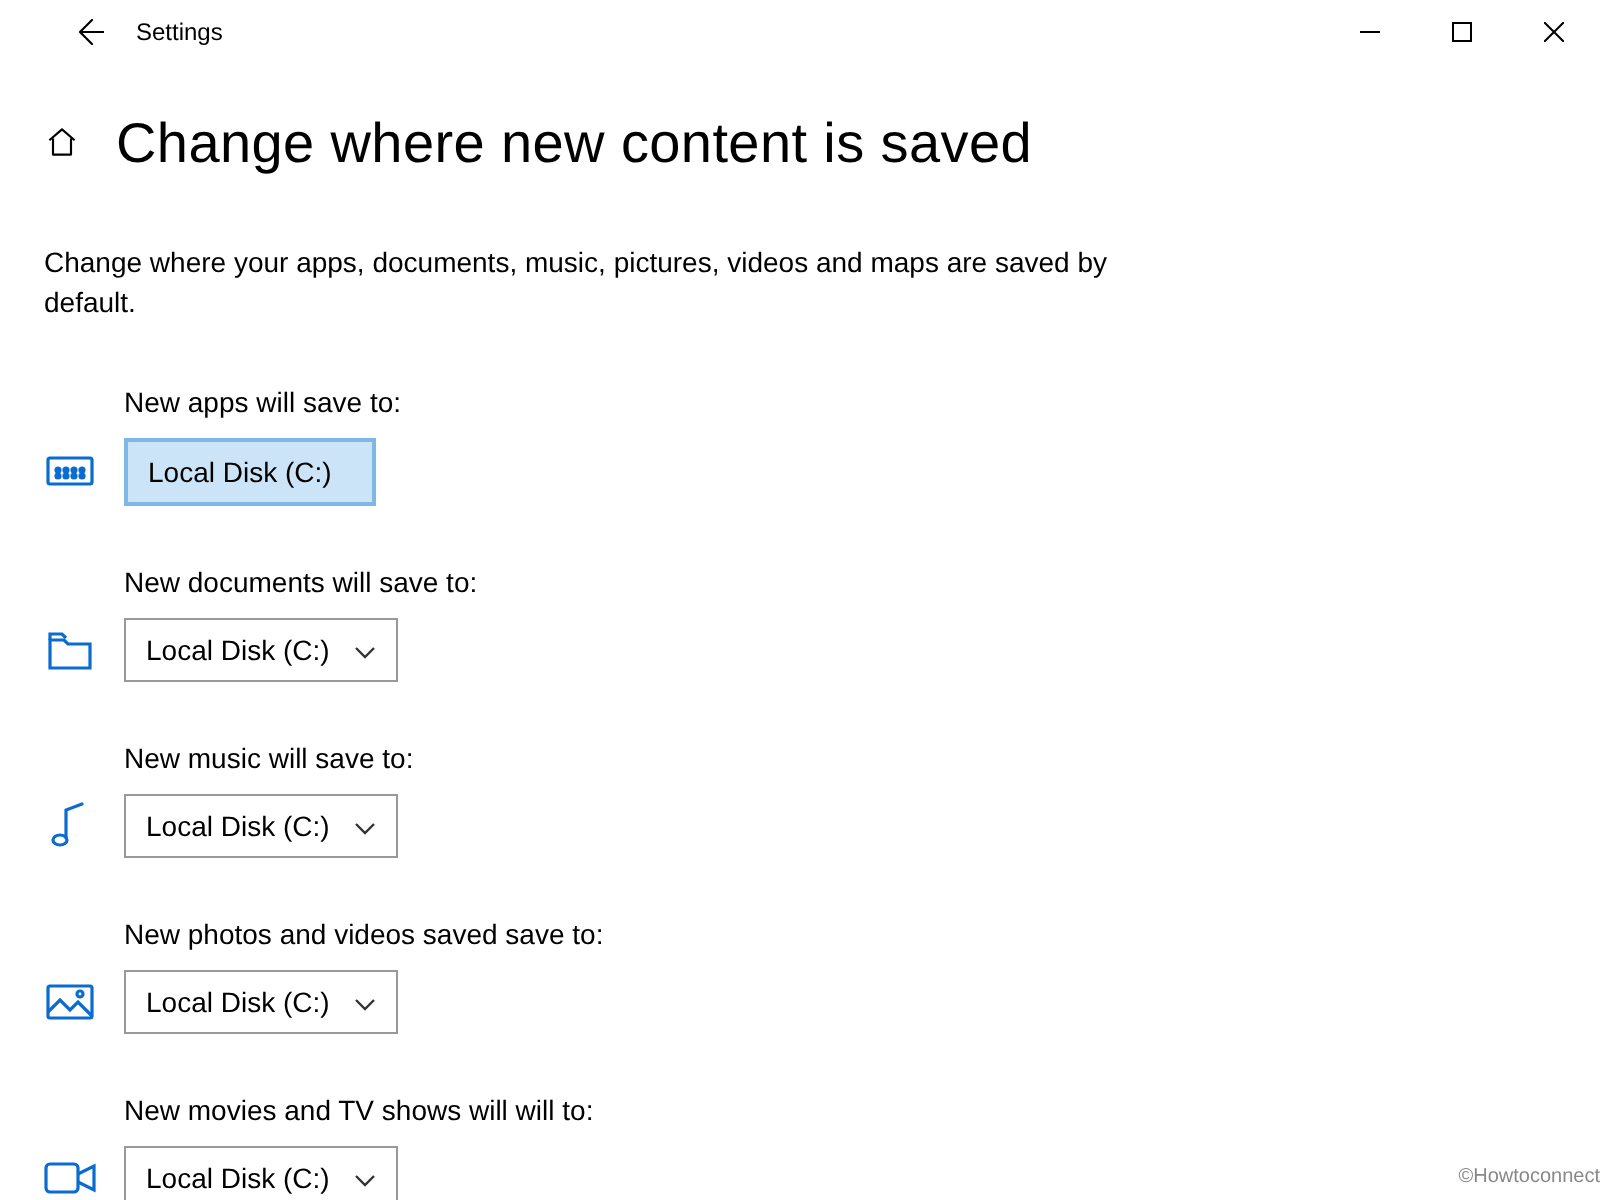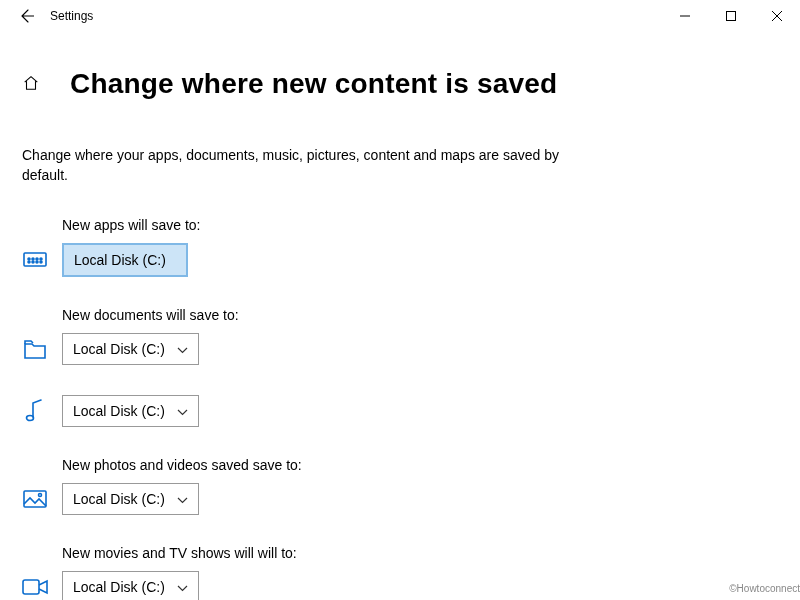--- a/index.html
+++ b/index.html
@@ -11,21 +11,21 @@
     background: #fff;
     width: 800px;
     height: 600px;
     overflow: hidden;
     position: relative;
   }
   .titlebar {
     height: 32px;
     display: flex;
     align-items: center;
-    padding: 0 0 0 10px;
+    padding: 0 0 0 28px;
   }
   .back-btn {
     width: 32px;
     height: 32px;
     display: flex;
     align-items: center;
     justify-content: center;
     cursor: pointer;
   }
   .window-title {
@@ -50,22 +50,22 @@
   }
   .heading-row {
     display: flex;
     align-items: center;
     gap: 18px;
     margin-bottom: 34px;
     margin-top: 6px;
   }
   .heading-row h1 {
     font-size: 28px;
-    font-weight: 700;
-    margin: 12px;
+    font-weight: 400;
+    margin: 0;
     letter-spacing: 0.2px;
   }
   .desc {
     font-size: 14px;
     color: #000;
     max-width: 540px;
     line-height: 1.4;
     margin-bottom: 32px;
   }
   .setting-block {
@@ -151,21 +151,21 @@
 
   <div class="heading-row">
     <span>
       <svg width="18" height="18" viewBox="0 0 20 20" fill="none" stroke="#000" stroke-width="1.2">
         <path d="M3 9 L10 3 L17 9 M5 8 V17 H15 V8" stroke-linejoin="round"></path>
       </svg>
     </span>
     <h1>Change where new content is saved</h1>
   </div>
 
-  <div class="desc">Change where your apps, documents, music, pictures, content and maps are saved by default.</div>
+  <div class="desc">Change where your apps, documents, music, pictures, videos and maps are saved by default.</div>
 
   <div class="setting-block">
     <div class="setting-label">New apps will save to:</div>
     <div class="setting-row">
       <span class="cat-icon">
         <svg width="24" height="20" viewBox="0 0 24 20" fill="none" stroke="#0a6cce" stroke-width="1.6">
           <rect x="1" y="3" width="22" height="13" rx="1"></rect>
           <circle cx="6" cy="9" r="1" fill="#0a6cce"></circle>
             <circle cx="10" cy="9" r="1" fill="#0a6cce"></circle>
             <circle cx="14" cy="9" r="1" fill="#0a6cce"></circle>
@@ -196,20 +196,21 @@
         <span class="chev">
           <svg width="11" height="7" viewBox="0 0 11 7">
               <path d="M1 1 L5.5 5.5 L10 1" stroke="#333" stroke-width="1.2" fill="none"></path>
             </svg>
         </span>
       </div>
     </div>
   </div>
 
   <div class="setting-block">
+    <div class="setting-label">New music will save to:</div>
     <div class="setting-row">
       <span class="cat-icon">
         <svg width="20" height="24" viewBox="0 0 20 24" fill="none" stroke="#0a6cce" stroke-width="1.6">
           <path d="M8 18 V4 L16 1" stroke-linecap="round"></path>
           <ellipse cx="5" cy="19" rx="3.5" ry="2.5"></ellipse>
         </svg>
       </span>
       <div class="dropdown">
         <span>Local Disk (C:)</span>
         <span class="chev">

